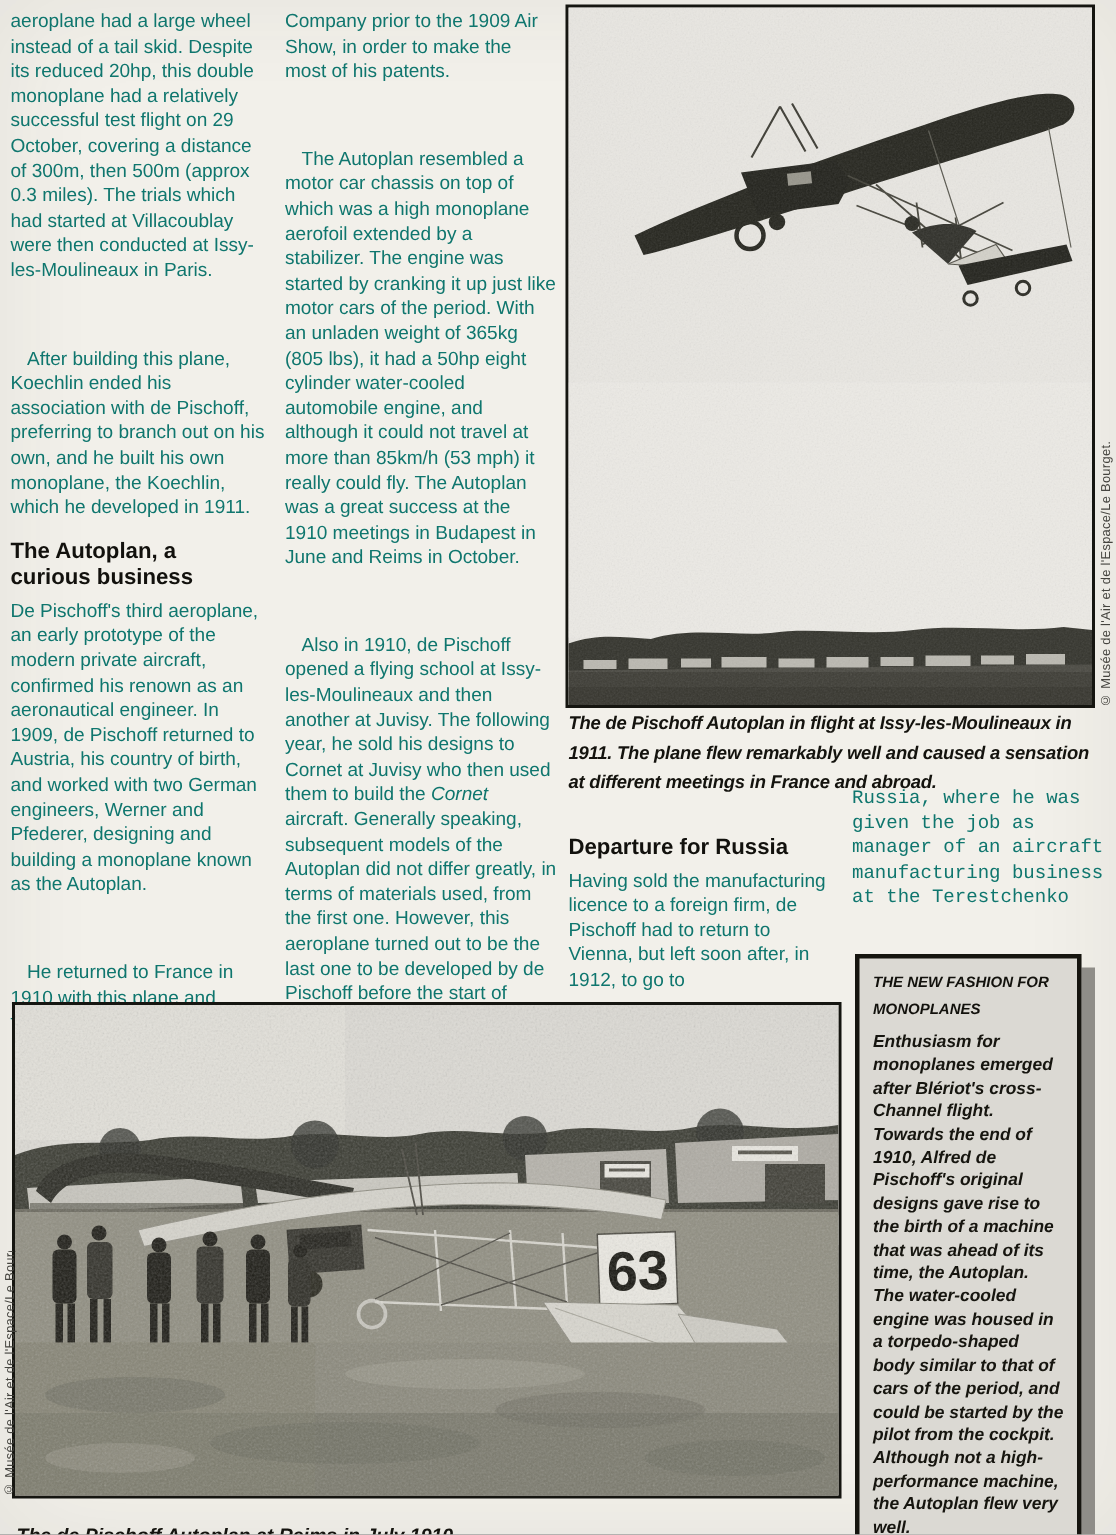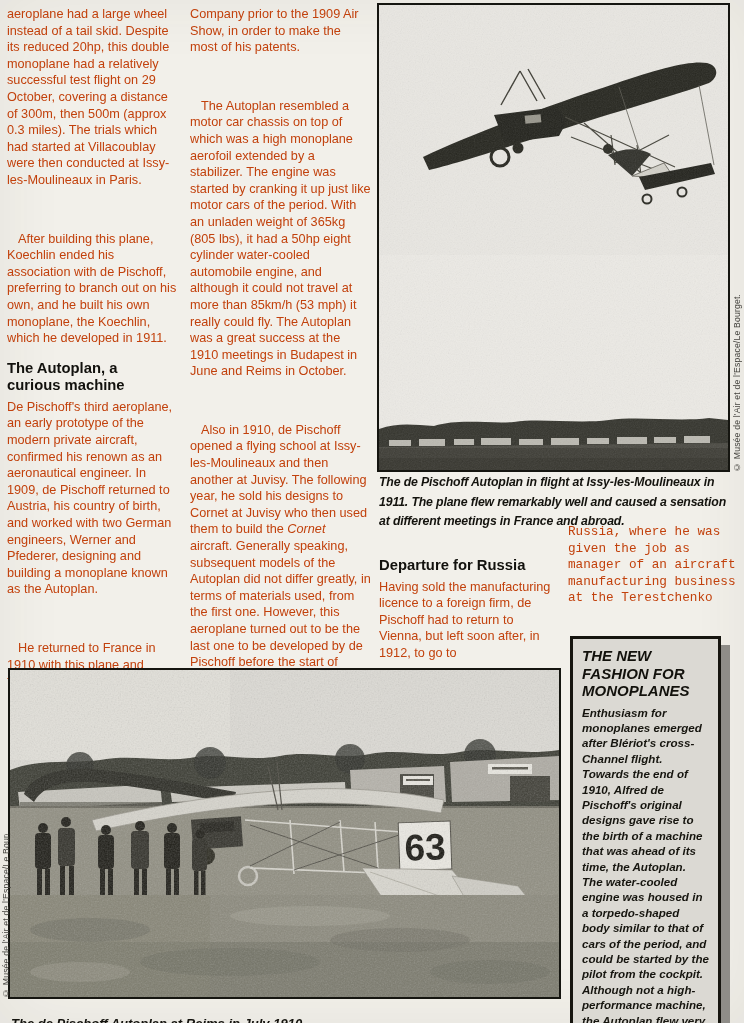--- a/index.html
+++ b/index.html
@@ -1,21 +1,21 @@
 <!DOCTYPE html>
 <html><head>
 <meta charset="utf-8">
 <style>
   html,body{margin:0;padding:0;background:#888;}
   .page{position:relative;width:744px;height:1023px;background:#f2f0ea;
         font-family:"Liberation Sans",sans-serif;color:#2b2a26;overflow:hidden;
         box-shadow:inset 0 0 70px rgba(60,55,45,.07);}
   
   .col{position:absolute;z-index:1;}
-  .col p, .rus p{font-size:12.7px;line-height:16.6px;margin:0;text-align:left;color:#c2410c;}
+  .col p, .rus p{font-size:12.7px;line-height:16.6px;margin:0;text-align:left;color:#0f766e;}
   .col p + p, .rus p + p{text-indent:11px;margin-top:42px;}
   .col p.ind{text-indent:11px;}
   h3.subhead{font-size:14.8px;line-height:17.6px;margin:13px 0 4px;color:#12110d;font-weight:bold;}
   .col-left{left:7px;top:6px;width:172px;}
   .col-mid{left:190px;top:6px;width:181px;}
   .narrow-head{width:140px;}
   
   figure{margin:0;padding:0;}
   .photo{position:absolute;border:2px solid #151510;box-sizing:border-box;background:#e9e7e2;z-index:2;}
   .photo1{left:377px;top:3px;width:353px;height:469px;}
@@ -32,32 +32,32 @@
   .caption2{left:11px;top:1003px;width:520px;font-size:13px;line-height:16px;}
   
   .rus{position:absolute;z-index:1;}
   .rus-left{left:379px;top:541px;width:180px;}
   .rus-left h3{margin:16px 0 4px;}
   .rus-right{left:568px;top:524px;width:176px;font-family:Liberation Mono, monospace;}
   
   .sidebar{position:absolute;left:570px;top:636px;width:151px;box-sizing:border-box;
            background:#dbd9d3;border:3px solid #16150f;box-shadow:9px 9px 0 #8f8d88;
            padding:8px 9px 10px;z-index:4;}
-  .sidebar h4{margin:0 0 5px;font-size:15px;line-height:17.5px;font-weight:bold;font-style:italic;color:#12110c;}
+  .sidebar h4{margin:0 0 5px;font-size:10px;line-height:17.5px;font-weight:bold;font-style:italic;color:#12110c;}
   .sidebar p{margin:0;font-size:11.6px;line-height:15.4px;font-weight:bold;font-style:italic;color:#16150f;}
 </style>
 </head>
 <body>
 
 <div class="page">
 
   <div class="col col-left">
     <p>aeroplane had a large wheel instead of a tail skid. Despite its reduced 20hp, this double monoplane had a relatively successful test flight on 29 October, covering a distance of 300m, then 500m (approx 0.3 miles). The trials which had started at Villacoublay were then conducted at Issy-les-Moulineaux in Paris.</p>
     <p class="ind">After building this plane, Koechlin ended his association with de Pischoff, preferring to branch out on his own, and he built his own monoplane, the Koechlin, which he developed in 1911.</p>
-    <h3 class="subhead narrow-head">The Autoplan, a curious machine</h3>
+    <h3 class="subhead narrow-head">The Autoplan, a curious business</h3>
     <p>De Pischoff's third aeroplane, an early prototype of the modern private aircraft, confirmed his renown as an aeronautical engineer. In 1909, de Pischoff returned to Austria, his country of birth, and worked with two German engineers, Werner and Pfederer, designing and building a monoplane known as the Autoplan.</p>
     <p class="ind">He returned to France in 1910 with this plane and formed the Autoplan</p>
   </div>
 
   <div class="col col-mid">
     <p>Company prior to the 1909 Air Show, in order to make the most of his patents.</p>
     <p class="ind">The Autoplan resembled a motor car chassis on top of which was a high monoplane aerofoil extended by a stabilizer. The engine was started by cranking it up just like motor cars of the period. With an unladen weight of 365kg (805 lbs), it had a 50hp eight cylinder water-cooled automobile engine, and although it could not travel at more than 85km/h (53 mph) it really could fly. The Autoplan was a great success at the 1910 meetings in Budapest in June and Reims in October.</p>
     <p class="ind"><span>Also in 1910, de Pischoff opened a flying school at Issy-les-Moulineaux and then another at Juvisy. The following year, he sold his designs to Cornet at Juvisy who then used them to build the </span><em>Cornet</em><span> aircraft. Generally speaking, subsequent models of the Autoplan did not differ greatly, in terms of materials used, from the first one. However, this aeroplane turned out to be the last one to be developed by de Pischoff before the start of World War I.</span></p>
   </div>
 

